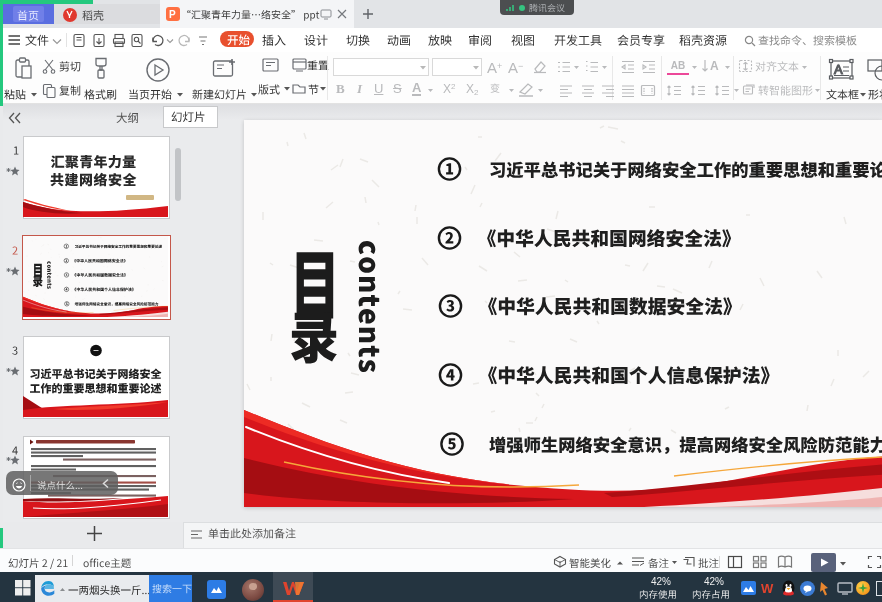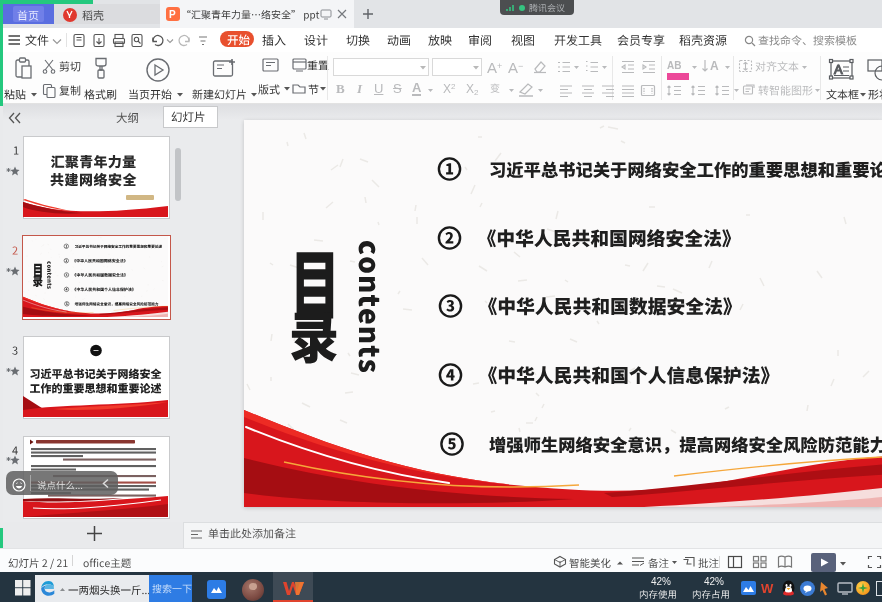--- a/index.html
+++ b/index.html
@@ -245,21 +245,21 @@
 <div class="abs" style="left:612px;top:56px;width:1px;height:44px;background:#e8e8e8"></div>
 <svg class="abs" style="left:620px;top:60px" width="16" height="14" fill="none" stroke="#b9babc" stroke-width="1.1">
     <path d="M2 1.5 H14 M8 5 H14 M8 9 H14 M2 12.5 H14"></path>
     <path d="M5 5 L2 7 L5 9 Z"></path>
   </svg>
 <svg class="abs" style="left:641px;top:60px" width="16" height="14" fill="none" stroke="#b9babc" stroke-width="1.1">
     <path d="M2 1.5 H14 M8 5 H14 M8 9 H14 M2 12.5 H14"></path>
     <path d="M2 5 L5 7 L2 9 Z"></path>
   </svg>
 <div class="abs" style="left:661px;top:56px;width:1px;height:44px;background:#e8e8e8"></div>
-<div class="abs" style="left:667px;top:60px;width:22px;height:13px;border-bottom:7px solid #ec4899;color:#b9babc;font:bold 10px 'Liberation Sans';">AB</div>
+<div class="abs" style="left:667px;top:60px;width:22px;height:13px;border-bottom:2px solid #ec4899;color:#b9babc;font:bold 10px 'Liberation Sans';text-align:center">AB</div>
 <svg class="abs" style="left:691px;top:65px" width="7" height="6">
     <path d="M1 1 L3.5 4 L6 1" fill="#b9babc"></path>
   </svg>
 <svg class="abs" style="left:700px;top:58px" width="22" height="17" fill="none" stroke="#b9babc" stroke-width="1.2">
     <path d="M5 2 V13 M2.5 10.5 L5 13 L7.5 10.5"></path>
     <text x="10" y="12" font-size="12" font-family="Liberation Sans" fill="#b9babc" stroke="none" font-weight="bold">A</text>
   </svg>
 <svg class="abs" style="left:724px;top:65px" width="7" height="6">
     <path d="M1 1 L3.5 4 L6 1" fill="#b9babc"></path>
   </svg>

